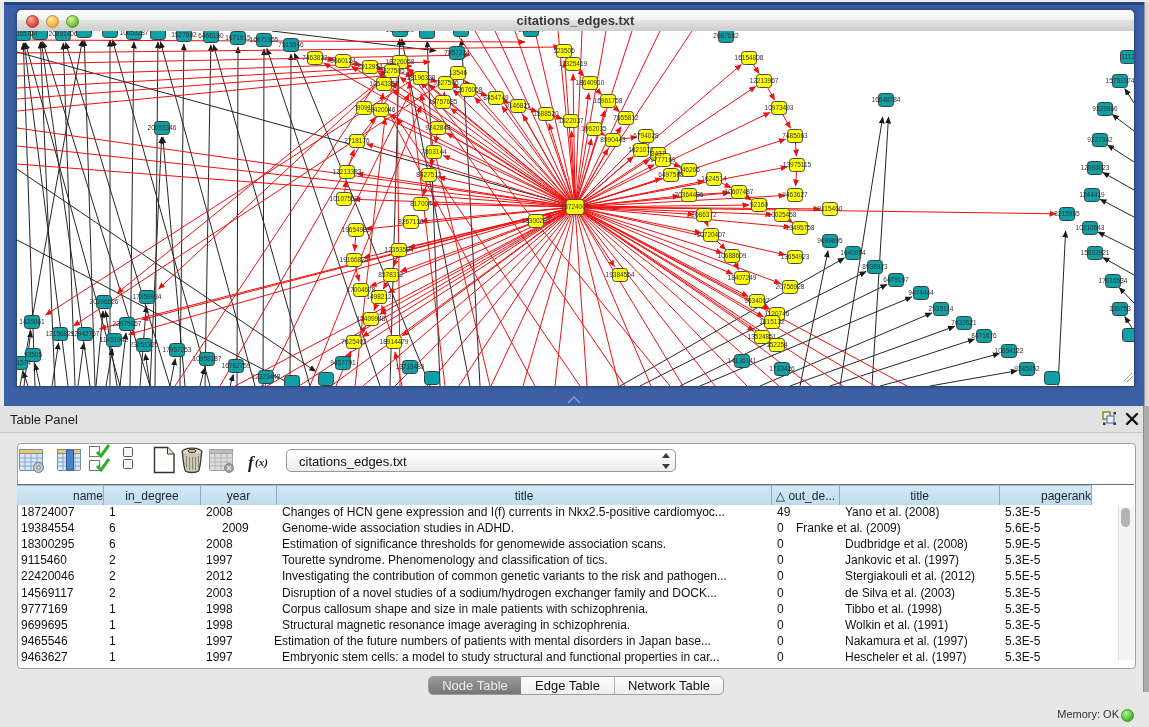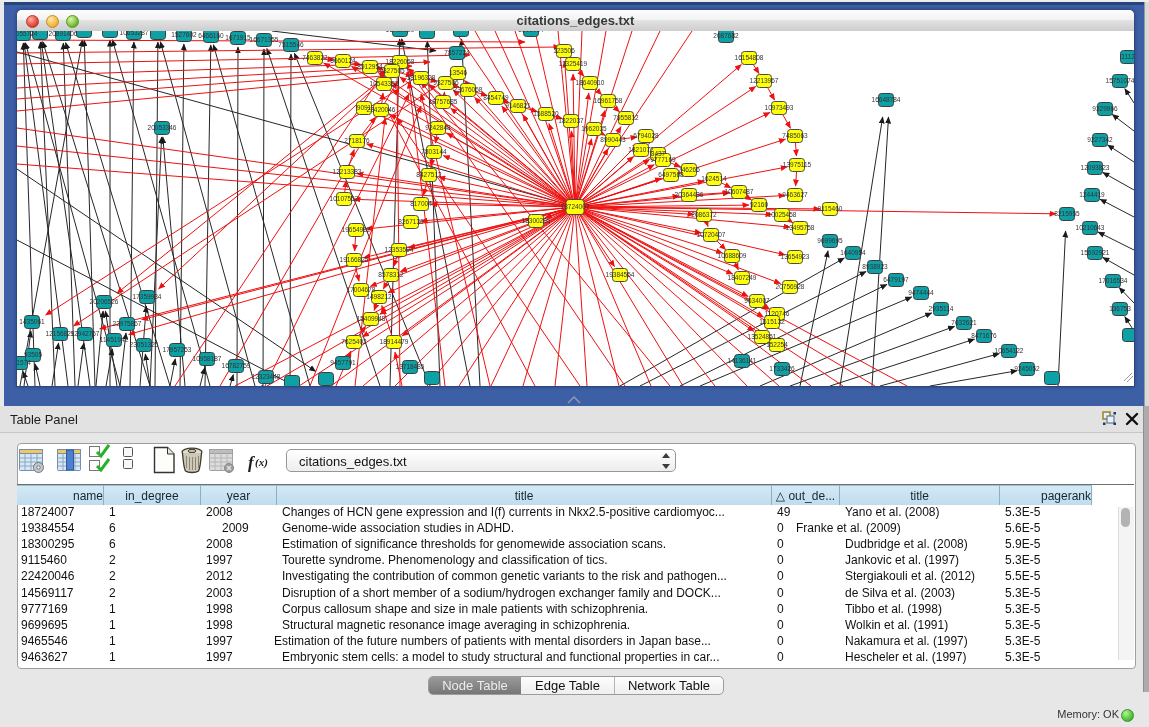--- a/index.html
+++ b/index.html
@@ -642,21 +642,21 @@
     <div style="position:absolute;left:184px;width:76px;top:0;padding-left:5px;white-space:nowrap;overflow:hidden">2012</div>
     <div style="position:absolute;left:260px;width:495px;top:0;padding-left:5px;white-space:nowrap;overflow:hidden">Investigating the contribution of common genetic variants to the risk and pathogen...</div>
     <div style="position:absolute;left:755px;width:68px;top:0;padding-left:5px;white-space:nowrap;overflow:hidden">0</div>
     <div style="position:absolute;left:823px;width:160px;top:0;padding-left:5px;white-space:nowrap;overflow:hidden">Stergiakouli et al. (2012)</div>
     <div style="position:absolute;left:983px;width:92px;top:0;padding-left:5px;white-space:nowrap;overflow:hidden">5.5E-5</div>
   </div>
 <div style="position:absolute;left:17px;top:585.5px;width:1117px;height:16px;font-size:12px;color:#111">
     <div style="position:absolute;left:0px;width:87px;top:0;padding-left:4px;white-space:nowrap;overflow:hidden">14569117</div>
     <div style="position:absolute;left:87px;width:97px;top:0;padding-left:5px;white-space:nowrap;overflow:hidden">2</div>
     <div style="position:absolute;left:184px;width:76px;top:0;padding-left:5px;white-space:nowrap;overflow:hidden">2003</div>
-    <div style="position:absolute;left:260px;width:495px;top:0;padding-left:5px;white-space:nowrap;overflow:hidden">Disruption of a short member of a sodium/hydrogen exchanger family and DOCK...</div>
+    <div style="position:absolute;left:260px;width:495px;top:0;padding-left:5px;white-space:nowrap;overflow:hidden">Disruption of a novel studies of a sodium/hydrogen exchanger family and DOCK...</div>
     <div style="position:absolute;left:755px;width:68px;top:0;padding-left:5px;white-space:nowrap;overflow:hidden">0</div>
     <div style="position:absolute;left:823px;width:160px;top:0;padding-left:5px;white-space:nowrap;overflow:hidden">de Silva et al. (2003)</div>
     <div style="position:absolute;left:983px;width:92px;top:0;padding-left:5px;white-space:nowrap;overflow:hidden">5.3E-5</div>
   </div>
 <div style="position:absolute;left:17px;top:601.6px;width:1117px;height:16px;font-size:12px;color:#111">
     <div style="position:absolute;left:0px;width:87px;top:0;padding-left:4px;white-space:nowrap;overflow:hidden">9777169</div>
     <div style="position:absolute;left:87px;width:97px;top:0;padding-left:5px;white-space:nowrap;overflow:hidden">1</div>
     <div style="position:absolute;left:184px;width:76px;top:0;padding-left:5px;white-space:nowrap;overflow:hidden">1998</div>
     <div style="position:absolute;left:260px;width:495px;top:0;padding-left:5px;white-space:nowrap;overflow:hidden">Corpus callosum shape and size in male patients with schizophrenia.</div>
     <div style="position:absolute;left:755px;width:68px;top:0;padding-left:5px;white-space:nowrap;overflow:hidden">0</div>

